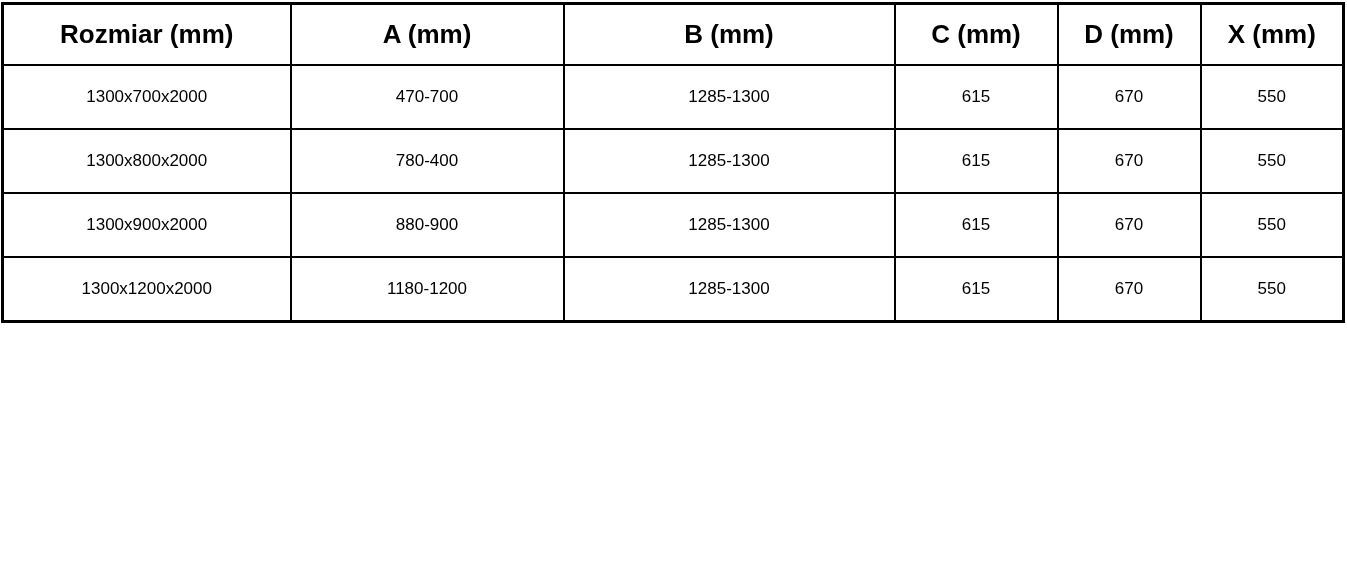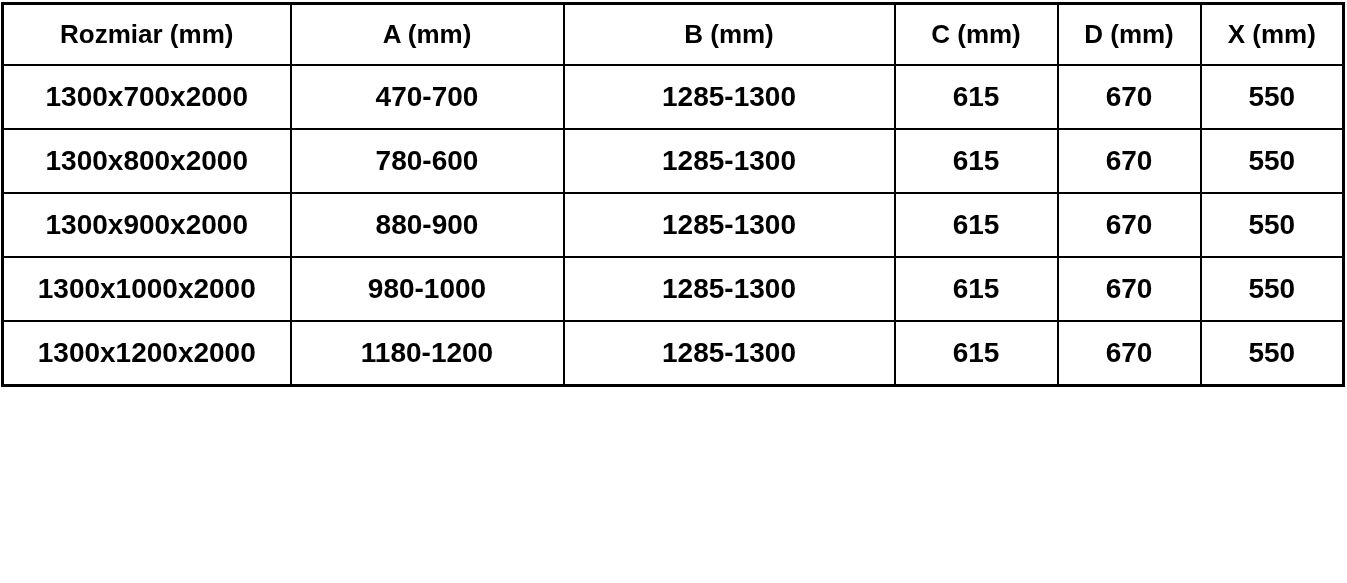--- a/index.html
+++ b/index.html
@@ -28,22 +28,22 @@
     padding: 0;
     overflow: hidden;
     white-space: nowrap;
   }
   .size-table th {
     font-weight: bold;
     font-size: 26px;
     height: 59px;
   }
   .size-table td {
-    font-weight: bold;
-    font-size: 28px;
+    font-weight: normal;
+    font-size: 17px;
     height: 62px;
   }
   .size-table {
     border: 3px solid #000000;
   }
   col.c-rozmiar { width: 288px; }
   col.c-a       { width: 273px; }
   col.c-b       { width: 331px; }
   col.c-c       { width: 163px; }
   col.c-d       { width: 143px; }
@@ -75,37 +75,29 @@
       <tr>
         <td>1300x700x2000</td>
         <td>470-700</td>
         <td>1285-1300</td>
         <td>615</td>
         <td>670</td>
         <td>550</td>
       </tr>
       <tr>
         <td>1300x800x2000</td>
-        <td>780-600</td>
+        <td>780-400</td>
         <td>1285-1300</td>
         <td>615</td>
         <td>670</td>
         <td>550</td>
       </tr>
       <tr>
         <td>1300x900x2000</td>
         <td>880-900</td>
-        <td>1285-1300</td>
-        <td>615</td>
-        <td>670</td>
-        <td>550</td>
-      </tr>
-      <tr>
-        <td>1300x1000x2000</td>
-        <td>980-1000</td>
         <td>1285-1300</td>
         <td>615</td>
         <td>670</td>
         <td>550</td>
       </tr>
       <tr>
         <td>1300x1200x2000</td>
         <td>1180-1200</td>
         <td>1285-1300</td>
         <td>615</td>

